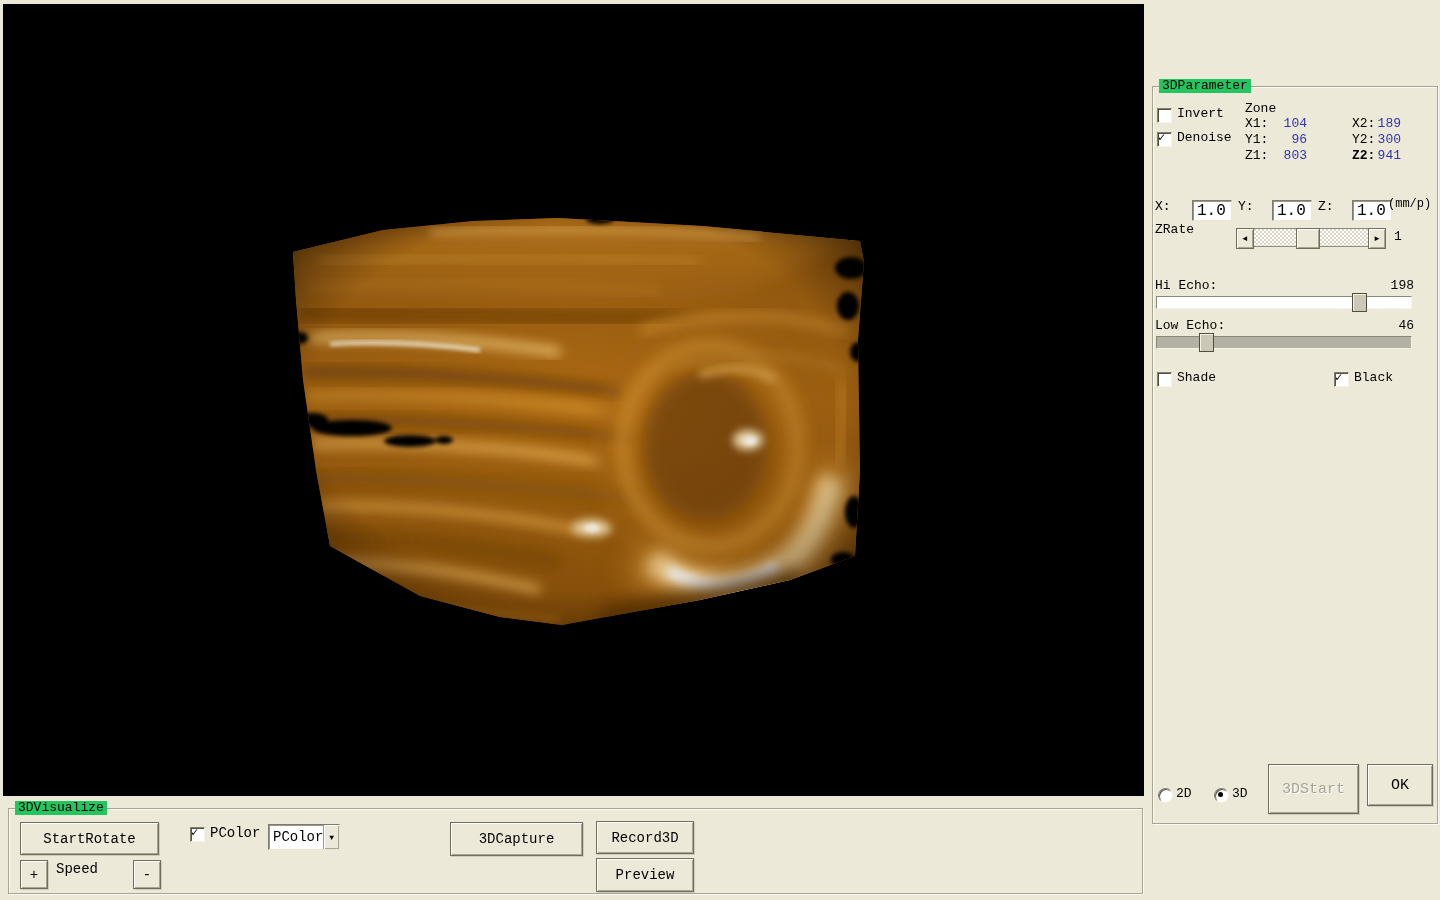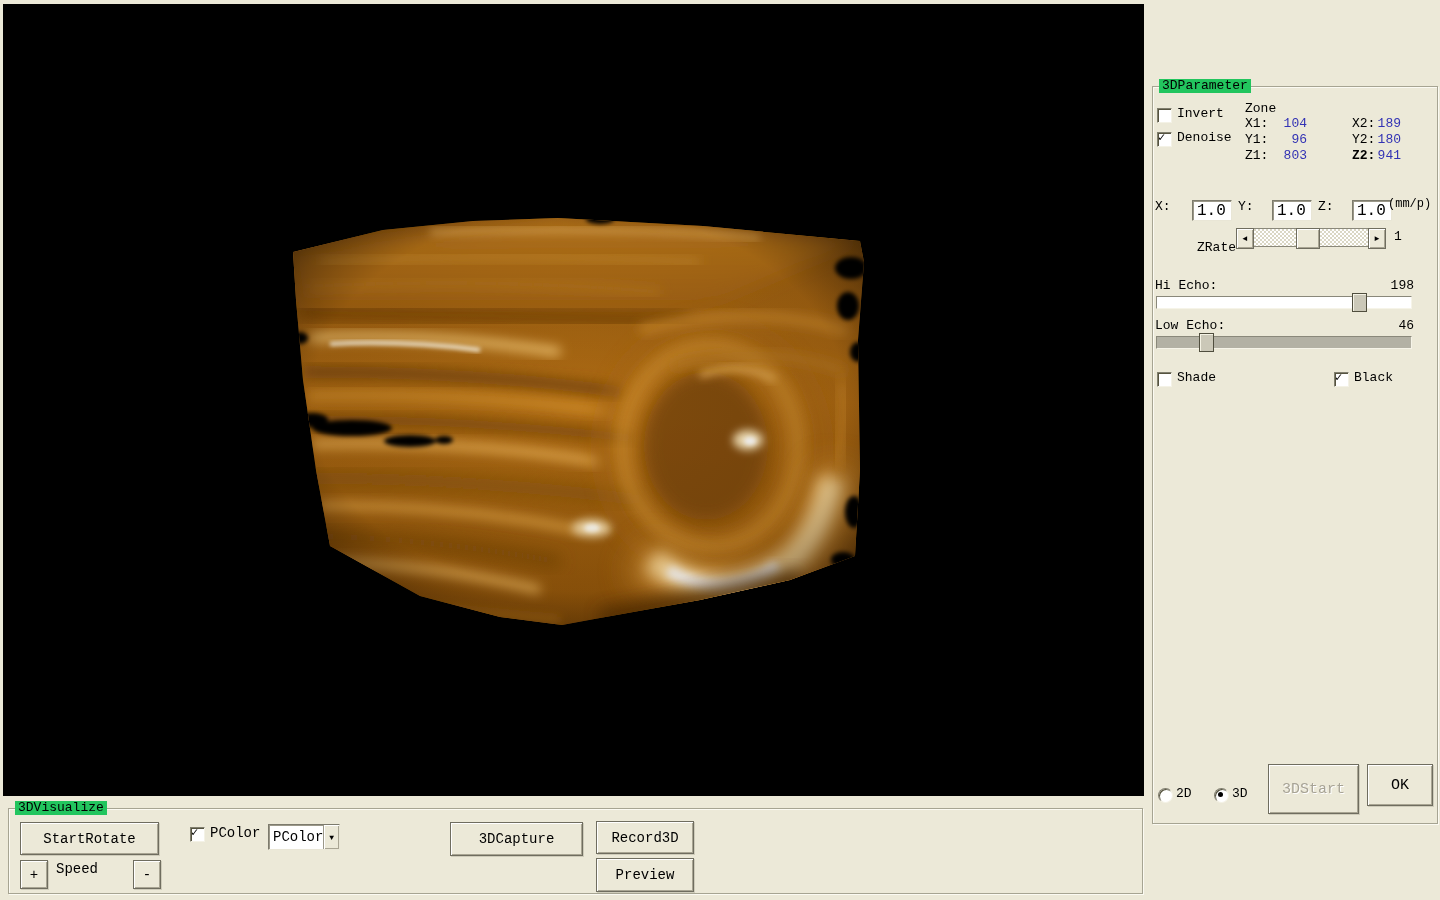--- a/index.html
+++ b/index.html
@@ -219,35 +219,35 @@
   <span class="lbl" style="left:1177px;top:130px;">Denoise</span>
 
   <span class="lbl" style="left:1245px;top:101px;">Zone</span>
   <span class="lbl" style="left:1245px;top:116px;">X1:</span>
   <span class="lbl val right" style="left:1277px;top:116px;width:30px;">104</span>
   <span class="lbl" style="left:1352px;top:116px;">X2:</span>
   <span class="lbl val right" style="left:1371px;top:116px;width:30px;">189</span>
   <span class="lbl" style="left:1245px;top:132px;">Y1:</span>
   <span class="lbl val right" style="left:1277px;top:132px;width:30px;">96</span>
   <span class="lbl" style="left:1352px;top:132px;">Y2:</span>
-  <span class="lbl val right" style="left:1371px;top:132px;width:30px;">180</span>
+  <span class="lbl val right" style="left:1371px;top:132px;width:30px;">300</span>
   <span class="lbl" style="left:1245px;top:148px;">Z1:</span>
   <span class="lbl val right" style="left:1277px;top:148px;width:30px;">803</span>
   <span class="lbl" style="left:1352px;top:148px;font-weight:bold;">Z2:</span>
   <span class="lbl val right" style="left:1371px;top:148px;width:30px;">941</span>
 
   <span class="lbl" style="left:1155px;top:199px;">X:</span>
   <input class="field" style="left: 1188px; top: 196px; width: 34px; height: 19px;" value="1.0">
   <span class="lbl" style="left:1238px;top:199px;">Y:</span>
   <input class="field" style="left: 1268px; top: 196px; width: 34px; height: 19px;" value="1.0">
   <span class="lbl" style="left:1318px;top:199px;">Z:</span>
   <input class="field" style="left: 1348px; top: 196px; width: 34px; height: 19px;" value="1.0">
   <span class="lbl" style="left:1388px;top:197px;font-size:12px;">(mm/p)</span>
 
-  <span class="lbl" style="left:1155px;top:240px;padding-left:42px;">ZRate</span>
+  <span class="lbl" style="left:1155px;top:222px;">ZRate</span>
   <div class="sbar" style="left:1236px;top:228px;width:148px;">
     <div class="sb-track" style="left:16px;width:116px;"></div>
     <div class="sb-btn" style="left:0;">
         <span>◄</span>
       </div>
     <div class="sb-btn" style="left:132px;">
         <span>►</span>
       </div>
     <div class="sb-thumb" style="left:60px;"></div>
   </div>

